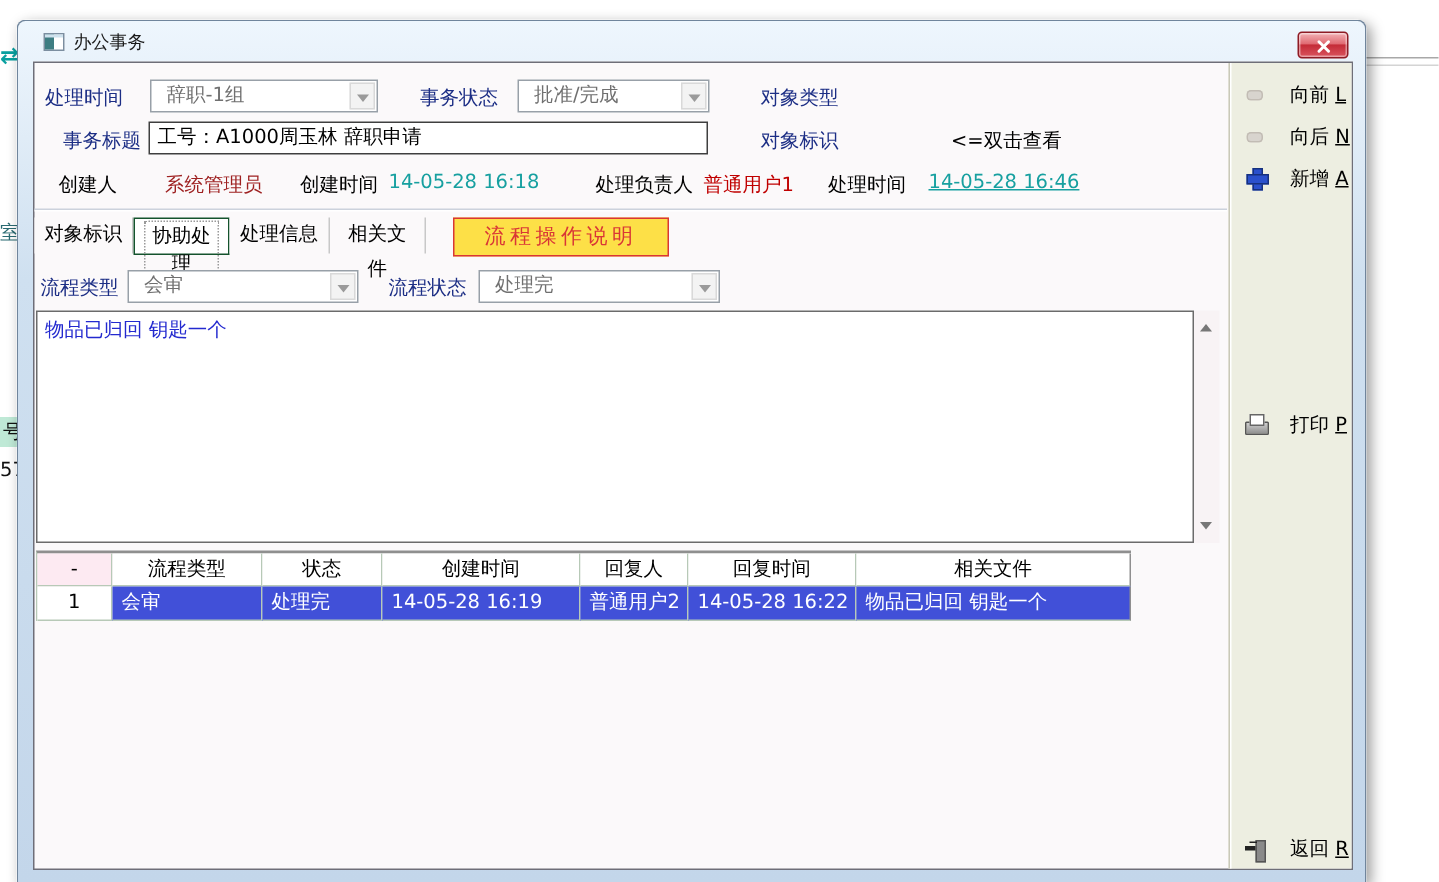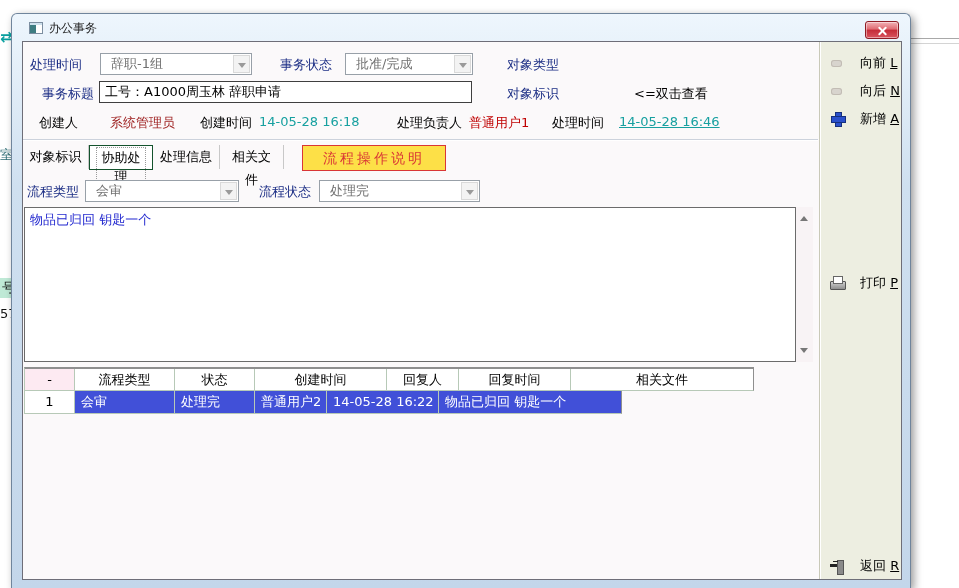--- a/index.html
+++ b/index.html
@@ -197,20 +197,21 @@
         <div class="gcell c2">状态</div>
         <div class="gcell c3">创建时间</div>
         <div class="gcell c4">回复人</div>
         <div class="gcell c5">回复时间</div>
         <div class="gcell c6">相关文件</div>
       </div>
       <div class="grow gdata">
         <div class="gcell c0">1</div>
         <div class="gcell c1">会审</div>
         <div class="gcell c2">处理完</div>
+        <div class="gcell c3">14-05-28 16:19</div>
         <div class="gcell c4">普通用户2</div>
         <div class="gcell c5">14-05-28 16:22</div>
         <div class="gcell c6">物品已归回 钥匙一个</div>
       </div>
     </div>
 
     <div class="abs" id="side-panel"></div>
 
     <div class="side-btn" style="top:11px;">
       <span class="ic ic-prev"></span>

